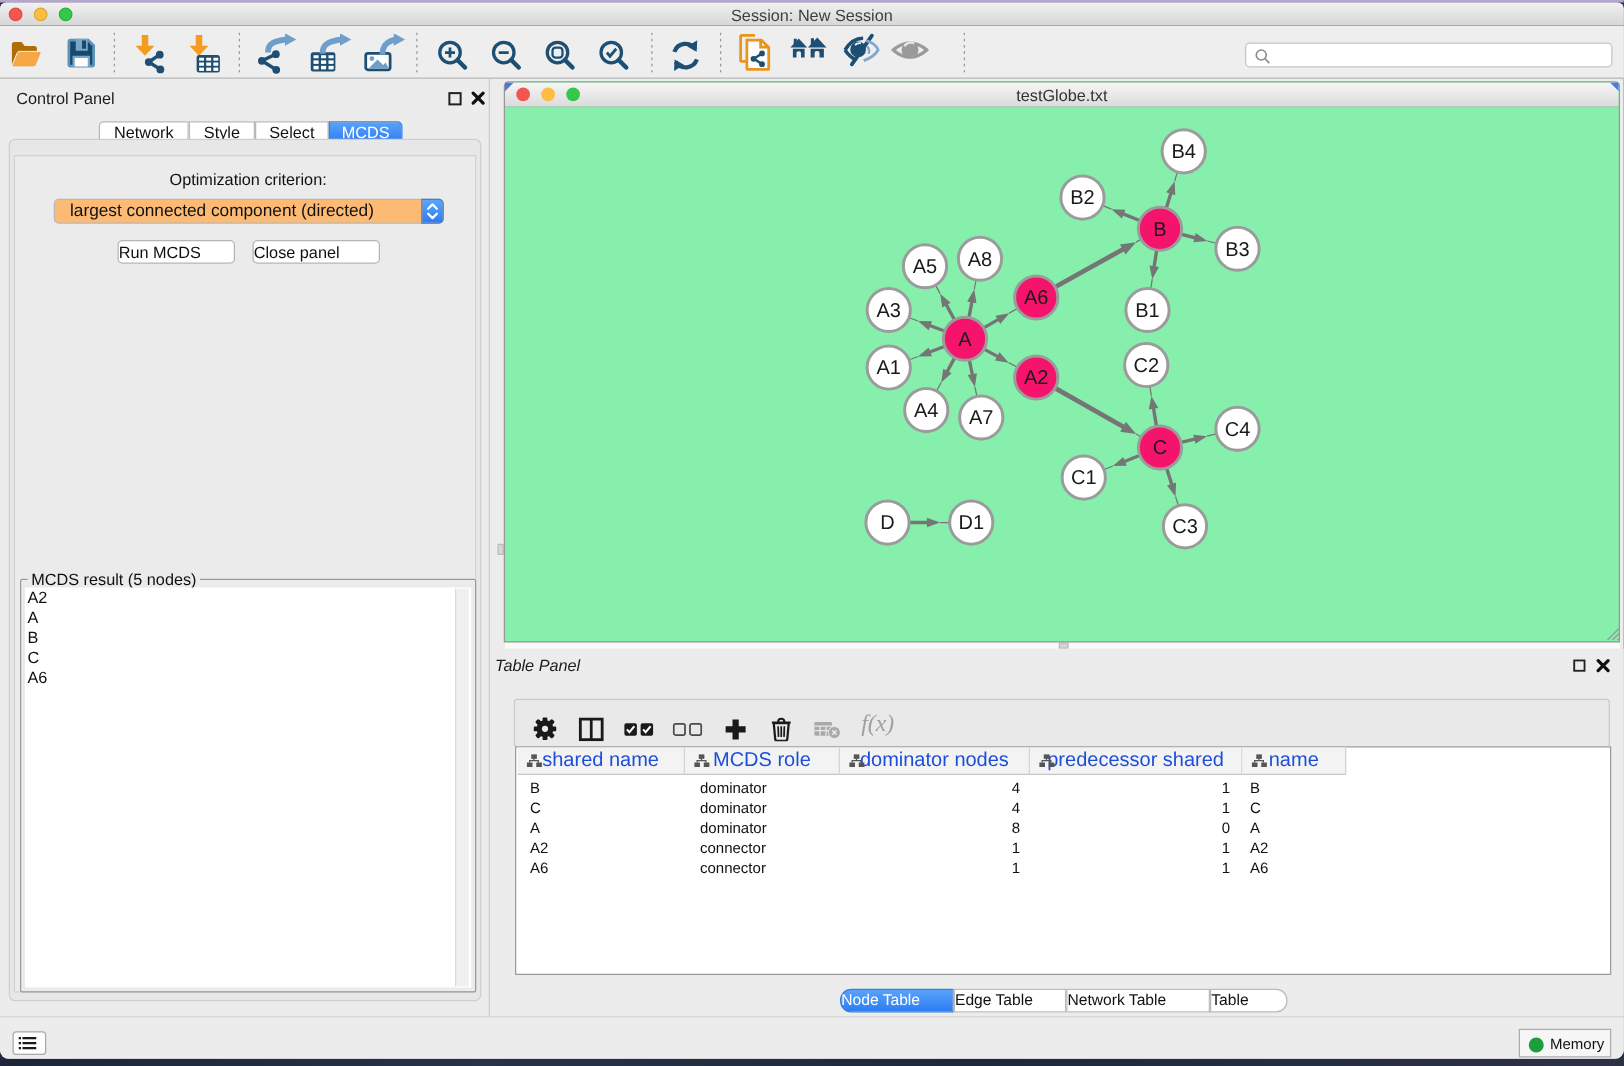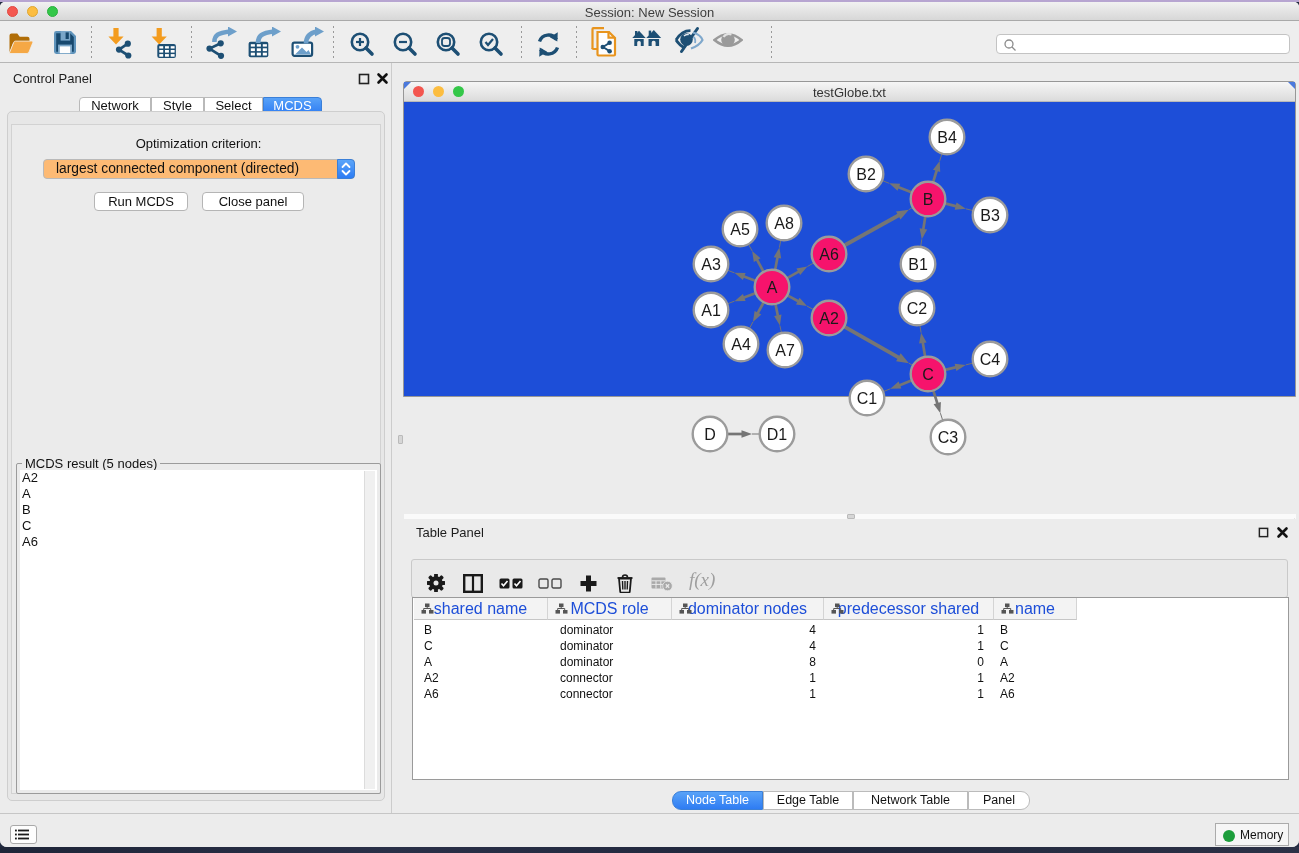--- a/index.html
+++ b/index.html
@@ -28,54 +28,54 @@
   
   .cphdr { position:absolute; font-size:13px; color:#1d1d1d; }
   .tab { position:absolute; height:18px; background:#fff; border:1px solid #b9b9b9;
     font-size:13px; color:#111; text-align:center; line-height:16px; }
   .tabsel { background:linear-gradient(#58a2f8,#2e7cf3); color:#fff; border-color:#3a7fd8; }
   #cp-outer { position:absolute; left:7px; top:111px; width:378px; height:690px;
     background:#e7e7e7; border:1px solid #cecece; border-radius:5px; }
   #cp-inner { position:absolute; left:11px; top:124px; width:370px; height:670px;
     background:#ebebeb; border:1px solid #d2d2d2; }
   .btn { position:absolute; height:19px; background:#fff; border:1px solid #b5b5b5;
-    border-radius:4px; font-size:13px; color:#111; text-align:center; line-height:17px; }
+    border-radius:4px; font-size:13px; color:#111; line-height:17px; }
   #combo { position:absolute; left:43px; top:159px; width:312px; height:20px; background:#fdba74;
     border:1px solid #b9b9b9; border-radius:4px; font-size:13.8px; color:#111; line-height:18px;
     padding-left:12px; }
   #combocap { position:absolute; left:337px; top:159px; width:18px; height:20px;
     background:linear-gradient(#5ba5f9,#2d7cf4); border-radius:0 4px 4px 0;
     border:1px solid #3a7fd8; }
   #groupbox { position:absolute; left:16px; top:463px; width:365px; height:331px;
     border:1px solid #9b9b9b; border-radius:2px; }
   #gblabel { position:absolute; left:22px; top:456px; font-size:13px; color:#111;
     background:#ebebeb; padding:0 3px; }
   #cplist { position:absolute; left:20px; top:470px; width:357px; height:320px; background:#fff; }
   #cplist .it { font-size:13px; color:#111; line-height:15.9px; padding-left:2px; }
   
-  #netwin { position:absolute; left:403px; top:65px; width:893px; height:316px;
-    background:#1d4ed8; border:1px solid #979797; border-radius:4px 4px 0 0;margin-top:16px; }
+  #netwin { position:absolute; left:403px; top:65px; width:893px; height:449px;
+    background:#86efac; border:1px solid #979797; border-radius:4px 4px 0 0; }
   #netbar { position:absolute; left:0; top:0; width:891px; height:20px;
     background:linear-gradient(#f6f6f6,#dbdbdb); border-bottom:1px solid #b9b9b9;
     border-radius:4px 4px 0 0; }
   #netbar .t { position:absolute; left:0; right:0; top:3px; text-align:center;
     font-size:13px; color:#333; }
   
   #tablepanel { position:absolute; left:403px; top:519px; width:896px; height:294px;
     background:#ececec; }
   #tp-toolbar { position:absolute; left:411px; top:549px; width:877px; height:39px;
     background:#e9e9e9; border:1px solid #c9c9c9; border-radius:3px;margin-top:10px; }
   #tp-table { position:absolute; left:412px; top:597px; width:877px; height:183px;
     background:#fff; border:1px solid #9a9a9a; }
   .th { position:absolute; top:0; height:22px; background:#f3f3f3;
     border-right:1px solid #d4d4d4; border-bottom:1px solid #c6c6c6;
     font-size:16px; color:#1d4ed8; text-align:center; line-height:21px; }
   .td { position:absolute; height:16px; font-size:12px; color:#111; line-height:16px; }
   .btab { position:absolute; top:791px; height:19px; background:#fff; border:1px solid #bbb;
-    font-size:12.5px; color:#111; text-align:center; line-height:17px; }
+    font-size:12.5px; color:#111; line-height:17px; }
   .btabsel { background:linear-gradient(#59a3f8,#2e7cf3); color:#fff; border-color:#3a7fd8; }
   
   #footer { position:absolute; left:0; top:813px; width:1299px; height:34px; background:#ececec;
     border-top:1px solid #c6c6c6; border-radius:0 0 7px 7px; }
 </style>
 </head>
 <body>
 <div id="strip"></div>
 <div id="bg"></div>
 <div id="navy"></div>
@@ -388,21 +388,21 @@
   <text x="306" y="336.5" font-size="16" fill="#1a1a1a" text-anchor="middle">D</text>
   <circle cx="373" cy="331" r="17.3" fill="#ffffff" stroke="#9b9b9b" stroke-width="2.4"></circle>
   <text x="373" y="336.5" font-size="16" fill="#1a1a1a" text-anchor="middle">D1</text>
   </svg>
   <svg class="abs" style="left:879px;top:434px" width="13" height="13" viewBox="0 0 13 13">
     <path d="M12 3 L3 12 M12 7 L7 12 M12 11 L11 12" stroke="#9a9a9a" stroke-width="1.2"></path>
   </svg>
 </div>
 
 <div id="tablepanel"></div>
-<div class="cphdr" style="left:416px; top:525px;">Table Panel</div>
+<div class="cphdr" style="left:396px; top:525px;font-style:italic;">Table Panel</div>
 <svg class="abs" style="left:1258px;top:527px" width="11" height="11" viewBox="0 0 12 12">
   <rect x="1.5" y="1.5" width="9" height="9" fill="none" stroke="#222" stroke-width="1.6"></rect>
 </svg>
 <svg class="abs" style="left:1276px;top:526px" width="13" height="13" viewBox="0 0 13 13">
   <path d="M2.5 2.5 L10.5 10.5 M10.5 2.5 L2.5 10.5" stroke="#111" stroke-width="2.6" stroke-linecap="round"></path>
 </svg>
 <div id="tp-toolbar">
   <svg class="abs" style="left:15px;top:14px" width="18" height="18" viewBox="0 0 18 18">
       <g fill="#1a1a1a">
         <rect x="7.1" y="-0.5" width="3.8" height="4.5" rx="1.2" transform="rotate(0 9 9)"></rect>
@@ -533,21 +533,21 @@
   <div class="td" style="left:587px;top:72px;">A2</div>
   <div class="td" style="left:11px;top:88px;">A6</div>
   <div class="td" style="left:147px;top:88px;">connector</div>
   <div class="td" style="left:259px;top:88px;width:144px;text-align:right;">1</div>
   <div class="td" style="left:411px;top:88px;width:160px;text-align:right;">1</div>
   <div class="td" style="left:587px;top:88px;">A6</div>
 </div>
 <div class="btab btabsel" style="left:672px; width:91px; border-radius:9px 0 0 9px;">Node Table</div>
 <div class="btab" style="left:763px; width:90px;">Edge Table</div>
 <div class="btab" style="left:853px; width:115px;">Network Table</div>
-<div class="btab" style="left:968px; width:62px; border-radius:0 9px 9px 0;">Panel</div>
+<div class="btab" style="left:968px; width:62px; border-radius:0 9px 9px 0;">Table</div>
 
 <div id="footer">
   <div class="abs" style="left:10px;top:11px;width:27px;height:19px;background:#fdfdfd;border:1px solid #a9a9a9;border-radius:3px;">
     <svg width="25" height="17" viewBox="0 0 25 17">
       <g stroke="#1a1a1a" stroke-width="1.8">
         <line x1="7" y1="4.5" x2="18" y2="4.5"></line>
           <line x1="7" y1="8.5" x2="18" y2="8.5"></line>
           <line x1="7" y1="12.5" x2="18" y2="12.5"></line>
       </g>
       <g fill="#1a1a1a">

